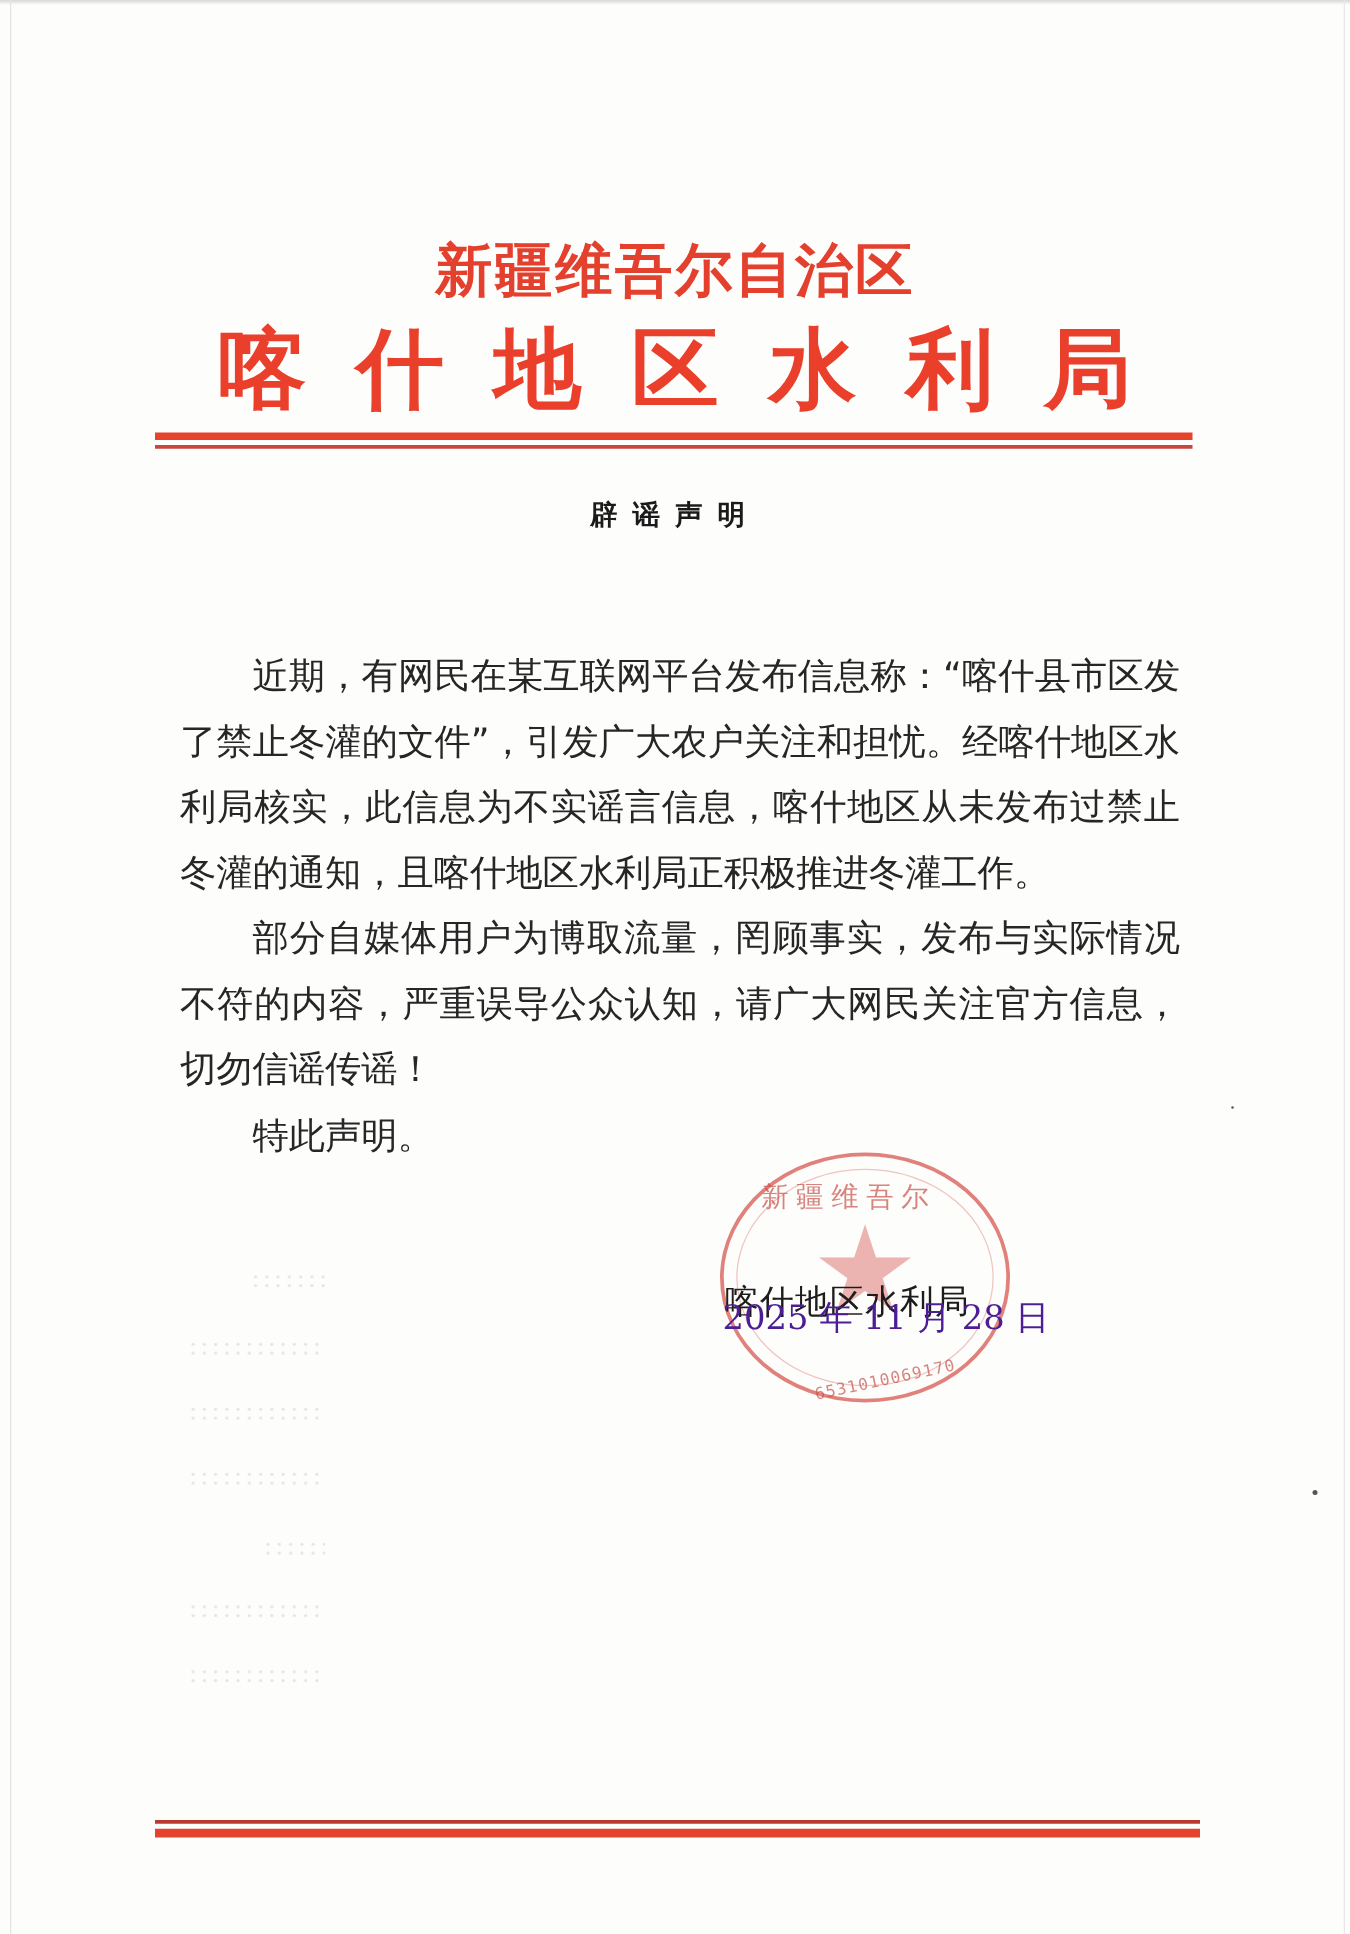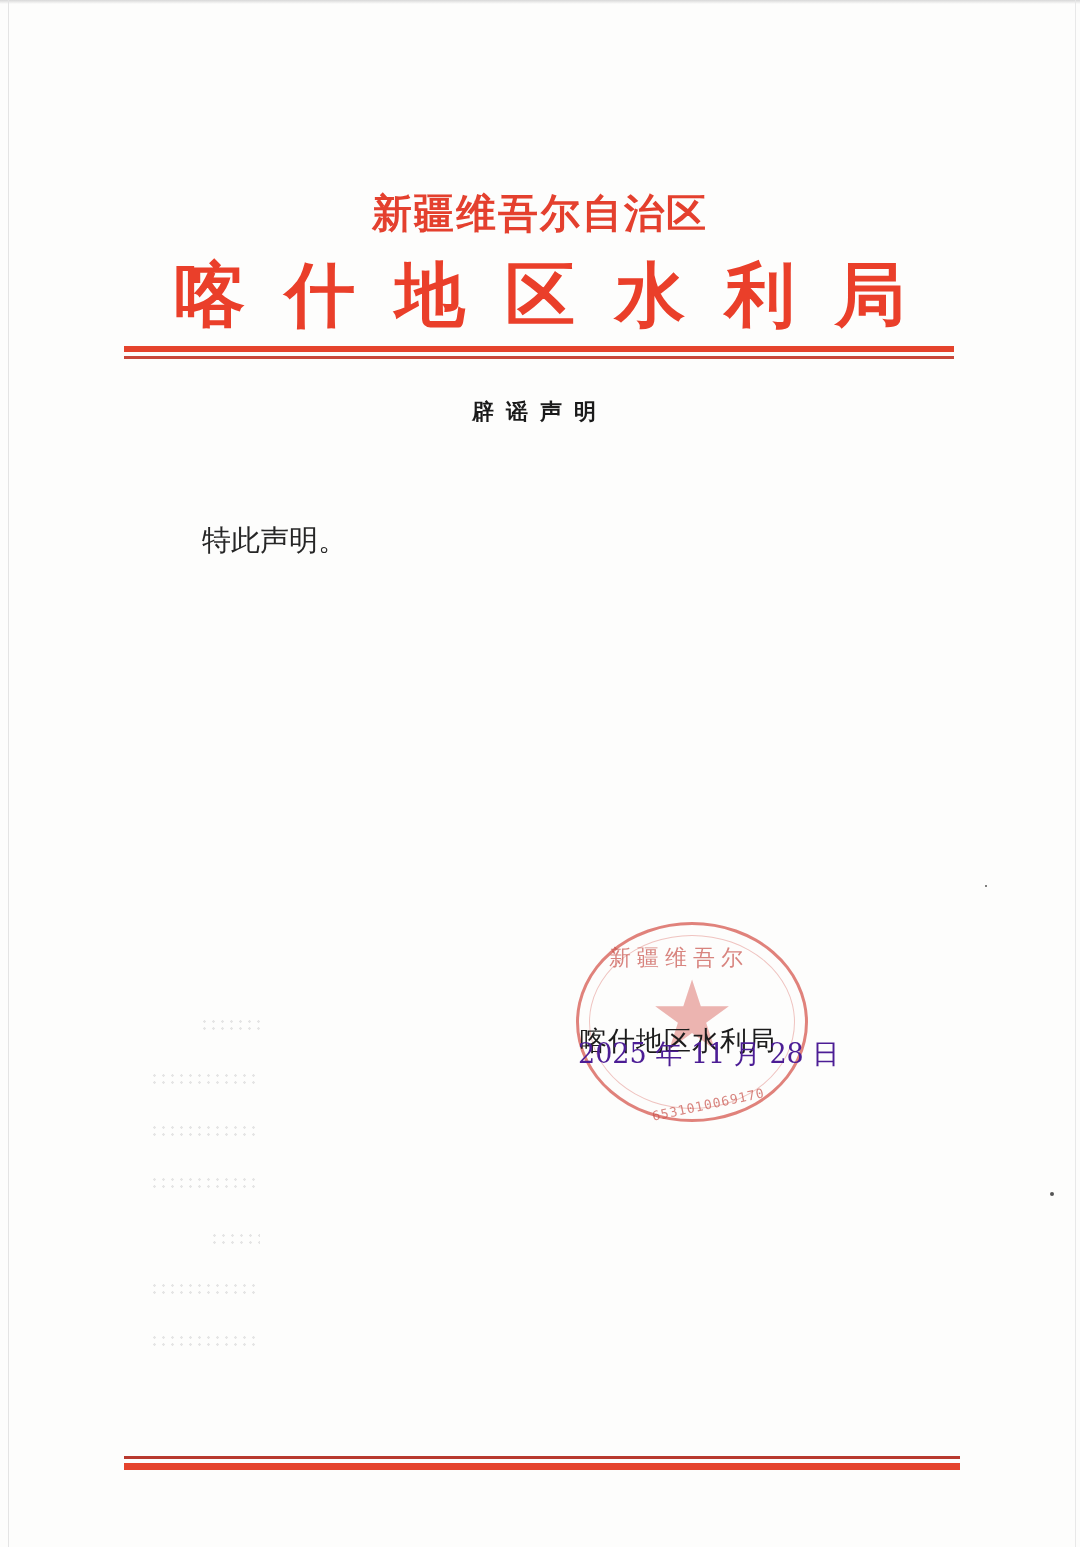--- a/index.html
+++ b/index.html
@@ -8,21 +8,21 @@
     background: #fdfdfc;
     font-family: "DejaVu Serif", "Liberation Serif", serif;
   }
   .page-edge-top { position: absolute; left: 0; top: 0; width: 1080px; height: 4px;
     background: linear-gradient(#d8d8d8, #fdfdfc); }
   .page-edge-left { position: absolute; left: 8px; top: 0; width: 1px; height: 1547px; background: #e4e4e4; }
   .page-edge-right { position: absolute; right: 4px; top: 0; width: 1px; height: 1547px; background: #e8e8e8; }
 
   .header-sub {
     position: absolute; left: 0; width: 1080px; top: 186px; text-align: center;
-    color: #e4402e; font-size: 40px; font-weight: bold; letter-spacing: 2px;
+    color: #e4402e; font-size: 46px; font-weight: bold; letter-spacing: 2px;
     font-family: "DejaVu Serif", serif;
   }
   .header-main {
     position: absolute; left: 170px; width: 740px; top: 255px;
     display: flex; justify-content: space-between;
     color: #ea3f2a; font-size: 70px; font-weight: bold; line-height: 80px;
     font-family: "DejaVu Serif", serif;
   }
   .header-main span { display: inline-block; width: 80px; text-align: center; }
 
@@ -101,20 +101,22 @@
   <span>利</span>
   <span>局</span>
 </div>
 
 <div class="rule thick" style="left:124px; top:346px; width:830px;"></div>
 <div class="rule thin" style="left:124px; top:356px; width:830px;"></div>
 
 <div class="doc-title">辟谣声明</div>
 
 <div class="body-text">
+  <p>近期，有网民在某互联网平台发布信息称：“喀什县市区发了禁止冬灌的文件”，引发广大农户关注和担忧。经喀什地区水利局核实，此信息为不实谣言信息，喀什地区从未发布过禁止冬灌的通知，且喀什地区水利局正积极推进冬灌工作。</p>
+  <p>部分自媒体用户为博取流量，罔顾事实，发布与实际情况不符的内容，严重误导公众认知，请广大网民关注官方信息，切勿信谣传谣！</p>
   <p>特此声明。</p>
 </div>
 
 <div class="seal">
   <div class="seal-inner"></div>
   <div class="seal-ring-text">新疆维吾尔</div>
   <div class="seal-star">★</div>
   <div class="seal-code">6531010069170</div>
 </div>
 

